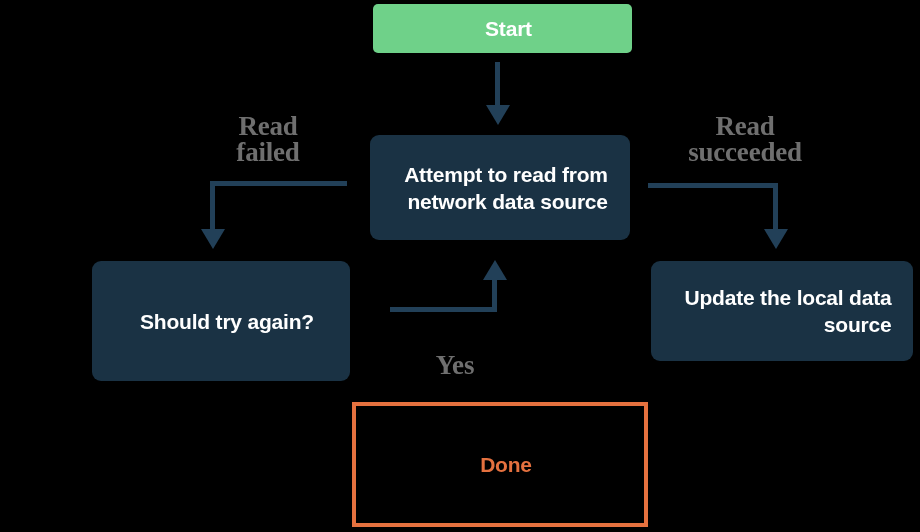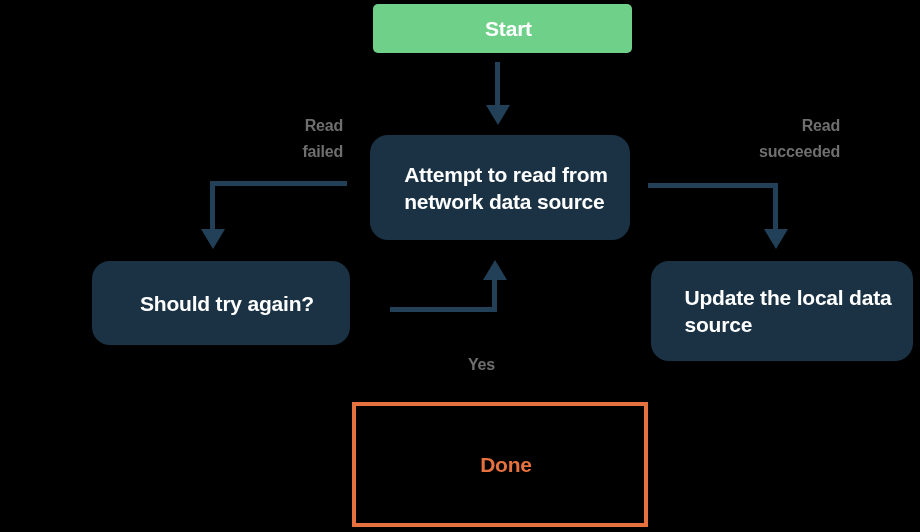--- a/index.html
+++ b/index.html
@@ -16,64 +16,65 @@
   body{font-family:"Liberation Sans","DejaVu Sans",sans-serif;}
   .canvas{
     position:relative;
     width:920px;height:532px;
     background:var(--bg);
     overflow:hidden;
   }
   .node{
     position:absolute;
     display:flex;align-items:center;justify-content:center;
-    text-align:left;
+    text-align:right;
     font-weight:bold;
     font-size:21px;
     line-height:27px;
     letter-spacing:-0.2px;
     color:var(--white);
     white-space:pre-line;
     padding-left:12px;
   }
   .node.filled-green{background:var(--green);border-radius:5px;}
-  .node.filled-navy{background:var(--navy);border-radius:18px;}
+  .node.filled-navy{background:var(--navy);border-radius:9px;}
   .node.outlined{
     background:transparent;
     border:4px solid var(--orange);
     color:var(--orange);
     border-radius:0;
   }
   .edge-label{
     position:absolute;
     color:var(--gray);
     font-weight:bold;
-    font-size:16px;
+    font-size:27px;
     line-height:26px;
     letter-spacing:-0.2px;
-    text-align:right;
+    text-align:center;
     white-space:pre-line;
+    font-family:Liberation Serif, serif;
   }
   .h-line,.v-line{position:absolute;background:var(--arrow);}
   .head{position:absolute;width:0;height:0;}
   .head-down{
     border-left:12px solid transparent;
     border-right:12px solid transparent;
     border-top:20px solid var(--arrow);
   }
   .head-up{
     border-left:12px solid transparent;
     border-right:12px solid transparent;
     border-bottom:20px solid var(--arrow);
   }
 
   
   #node-start   {left:373px;top:4px;  width:259px;height:49px;}
   #node-attempt {left:370px;top:135px;width:260px;height:105px;}
-  #node-should  {left:92px; top:261px;width:258px;height:84px;}
+  #node-should  {left:92px; top:261px;width:258px;height:120px;}
   #node-update  {left:651px;top:261px;width:262px;height:100px;}
   #node-done    {left:352px;top:402px;width:296px;height:125px;}
 
   #edge-start-v      {left:495px;top:62px; width:5px;height:44px;}
   #edge-start-head   {left:486px;top:105px;}
 
   #edge-failed-h     {left:210px;top:181px;width:137px;height:5px;}
   #edge-failed-v     {left:210px;top:181px;width:5px;height:49px;}
   #edge-failed-head  {left:201px;top:229px;}
 

